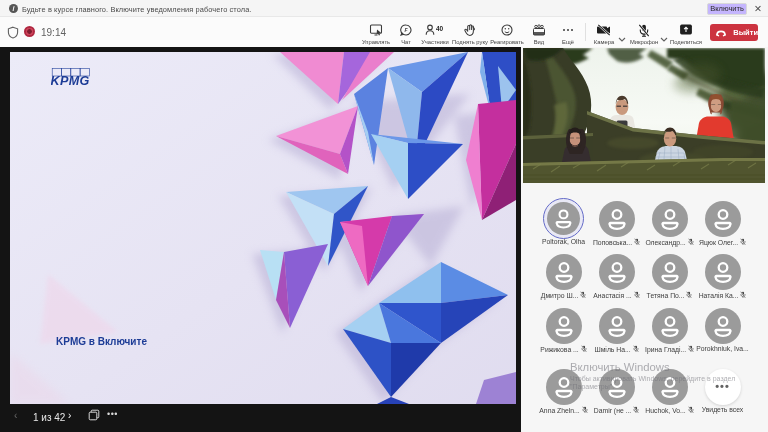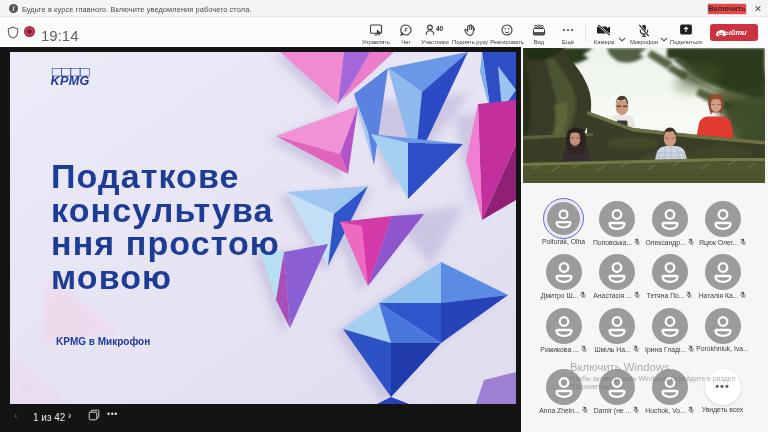--- a/index.html
+++ b/index.html
@@ -4,31 +4,31 @@
 <style>
 * { margin:0; padding:0; box-sizing:border-box; }
 html,body { width:768px; height:432px; overflow:hidden; font-family:"Liberation Sans", sans-serif; background:#fff; }
 #root { position:relative; width:768px; height:432px; }
 .abs { position:absolute; }
 
 
 #notif { left:0; top:0; width:768px; height:17px; background:#f5f5f5; border-bottom:1px solid #e8e8e8; }
 #notif .ico { left:9px; top:4px; width:9px; height:9px; border-radius:50%; background:#555; color:#f5f5f5; font-size:7px; font-weight:bold; text-align:center; line-height:9px; font-style:italic; }
 #notif .txt { left:22px; top:4.5px; font-size:7.4px; color:#4a4a4a; letter-spacing:0.1px; }
-#notif .btn { left:707px; top:2.5px; width:40px; height:12px; background:#ef4444; border:1px solid #d9d9d9; border-radius:2px; font-size:7.5px; color:#2b2b2b; text-align:center; line-height:10px;font-weight:bold; }
+#notif .btn { left:707px; top:2.5px; width:40px; height:12px; background:#c4b5fd; border:1px solid #d9d9d9; border-radius:2px; font-size:7.5px; color:#2b2b2b; text-align:center; line-height:10px; }
 #notif .x { left:754px; top:3px; font-size:9.5px; color:#4f4f4f; }
 
 
 #toolbar { left:0; top:17px; width:768px; height:30px; background:#fbfbfb; }
 .tbtn { position:absolute; top:5px; width:44px; height:24px; text-align:center; }
 .tbtn .lbl { position:absolute; top:16.5px; left:-8px; width:60px; font-size:5.8px; color:#424242; text-align:center; }
 .tbtn svg { position:absolute; left:50%; transform:translateX(-50%); top:2px; }
 #rec-shield { left:7px; top:9px; }
 #rec-dot { left:24px; top:9px; width:11px; height:11px; border-radius:50%; background:radial-gradient(circle at 50% 50%, #7e1d2f 0 2px, #ca4258 2.6px 3.6px, #b02740 4px 5.5px); }
-#rec-time { left:41px; top:10px; font-size:15px; color:#616161; }
+#rec-time { left:41px; top:10px; font-size:10px; color:#616161; }
 .tdiv { position:absolute; left:585px; top:6px; width:1px; height:18px; background:#e0e0e0; }
 #btn-exit { position:absolute; left:710px; top:7px; width:48px; height:17px; background:#cc3340; border-radius:3px; color:#fff; font-size:7.5px; font-weight:bold; text-align:center; line-height:17px; }
 
 
 #stage { left:0; top:47px; width:521px; height:385px; background:#141414; }
 #slide { position:absolute; left:10px; top:5px; width:506px; height:352px; overflow:hidden; }
 #slide > svg.bgart { position:absolute; left:0; top:0; }
 #slide .title { position:absolute; left:41px; top:108.3px; font-size:34px; line-height:33.5px; font-weight:bold; color:#1d3c96; letter-spacing:1.1px; }
 #slide .sub { position:absolute; left:46px; top:284px; font-size:10px; font-weight:bold; color:#1d3c96; }
 #kpmg-logo { position:absolute; left:41px; top:16px; }
@@ -158,21 +158,21 @@
           <rect x="0.6" y="0.6" width="11.8" height="9.8" rx="1.6" fill="#1f1f1f"></rect>
           <path d="M6.5 8 V3.6 M4.6 5.2 L6.5 3.3 L8.4 5.2" fill="none" stroke="#fbfbfb" stroke-width="1.1"></path>
         </svg>
       <div class="lbl">Поделиться</div>
     </div>
     <div id="btn-exit">
         <svg style="position:absolute;left:5px;top:4.5px;" width="12" height="8" viewBox="0 0 12 8">
           <path d="M2 5.8 C2 3.4 3.8 2.4 6 2.4 C8.2 2.4 10 3.4 10 5.8" fill="none" stroke="#fff" stroke-width="1.7" stroke-linecap="round"></path>
           <path d="M2 5.8 l1.5 0.9 M10 5.8 l-1.5 0.9" stroke="#fff" stroke-width="1.4" stroke-linecap="round"></path>
         </svg>
-        <span style="position:absolute;left:9px;top:0;width:29px;text-align:left;font-style:italic;">Выйти</span>
+        <span style="position:absolute;left:19px;top:0;width:29px;text-align:right;">Выйти</span>
       </div>
   </div>
 
   <div id="stage" class="abs">
     <div id="slide">
       <svg class="bgart" width="506" height="352" viewBox="0 0 506 352">
         <defs>
           <linearGradient id="bg" x1="0" y1="0" x2="1" y2="1">
             <stop offset="0" stop-color="#ecebf8"></stop>
             <stop offset="0.55" stop-color="#e6e3f3"></stop>
@@ -258,22 +258,21 @@
         </svg>
       <svg id="kpmg-logo" width="50" height="18" viewBox="0 0 50 18">
         <g stroke="#24419c" stroke-width="0.6" fill="none">
           <rect x="1.2" y="0.5" width="9.3" height="7.5"></rect>
           <rect x="10.5" y="0.5" width="9.3" height="7.5"></rect>
           <rect x="19.8" y="0.5" width="9.3" height="7.5"></rect>
           <rect x="29.1" y="0.5" width="9.3" height="7.5"></rect>
         </g>
         <text x="-0.5" y="16.8" font-size="12.6" font-weight="bold" font-style="italic" fill="#1d3c96" letter-spacing="0.35">KPMG</text>
       </svg>
-      <div class="title">Податкове<br>консультува<br>ння простою<br>мовою</div>
-      <div class="sub">KPMG в Микрофон</div>
+      <div class="sub">KPMG в Включите</div>
     </div>
     <div id="pgctl">
       <div class="c1">‹</div>
       <div class="pn">1 из 42</div>
       <div class="c2">›</div>
       <svg class="ic" width="12" height="12" viewBox="0 0 12 12">
           <rect x="3.2" y="1.2" width="7.6" height="7.6" rx="1" fill="none" stroke="#d6d6d6" stroke-width="1"></rect>
           <rect x="1.2" y="3.2" width="7.6" height="7.6" rx="1" fill="#141414" stroke="#d6d6d6" stroke-width="1"></rect>
         </svg>
       <div class="dots">•••</div>

